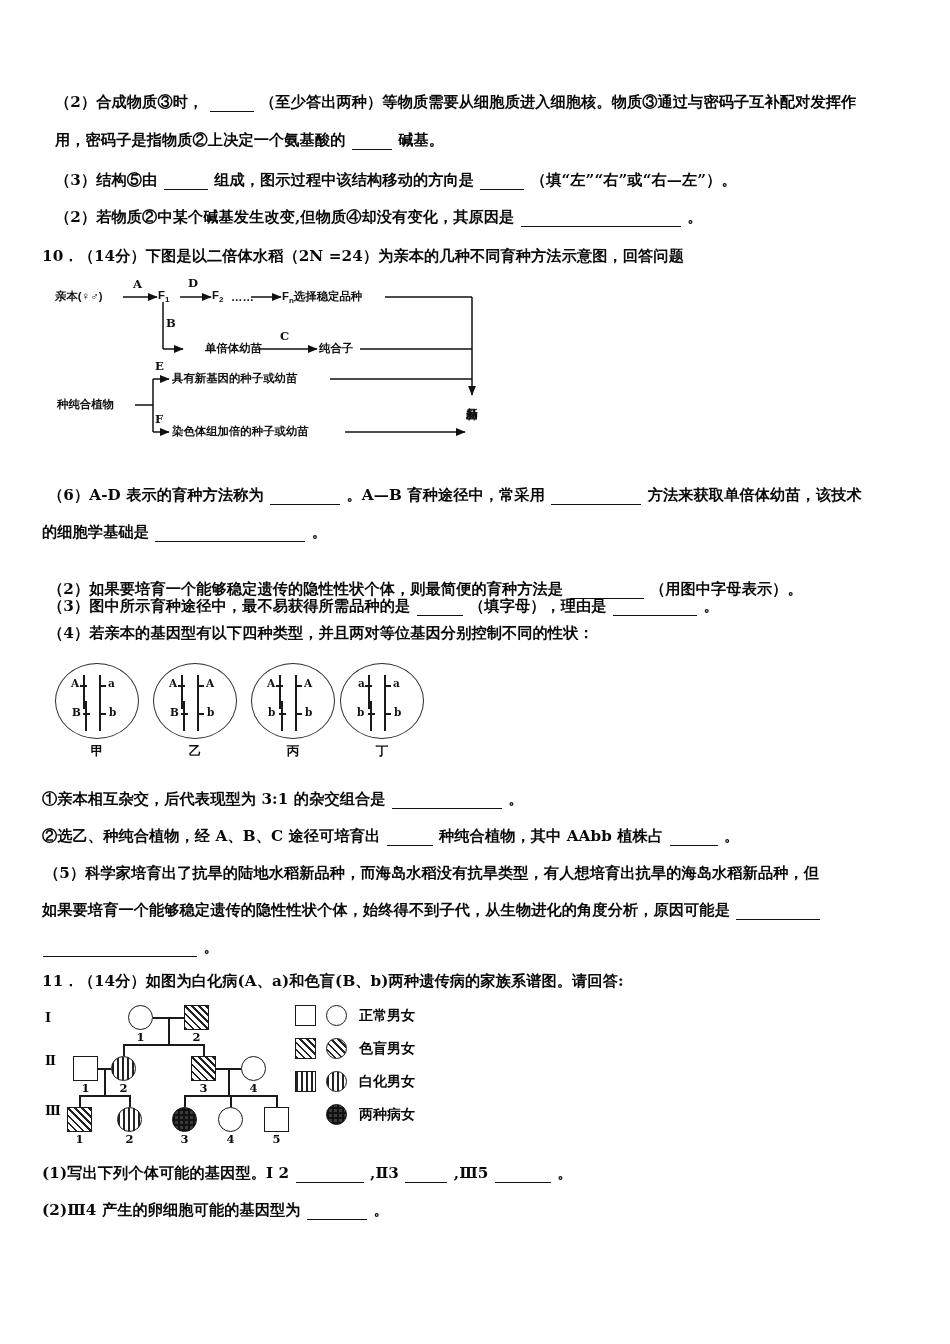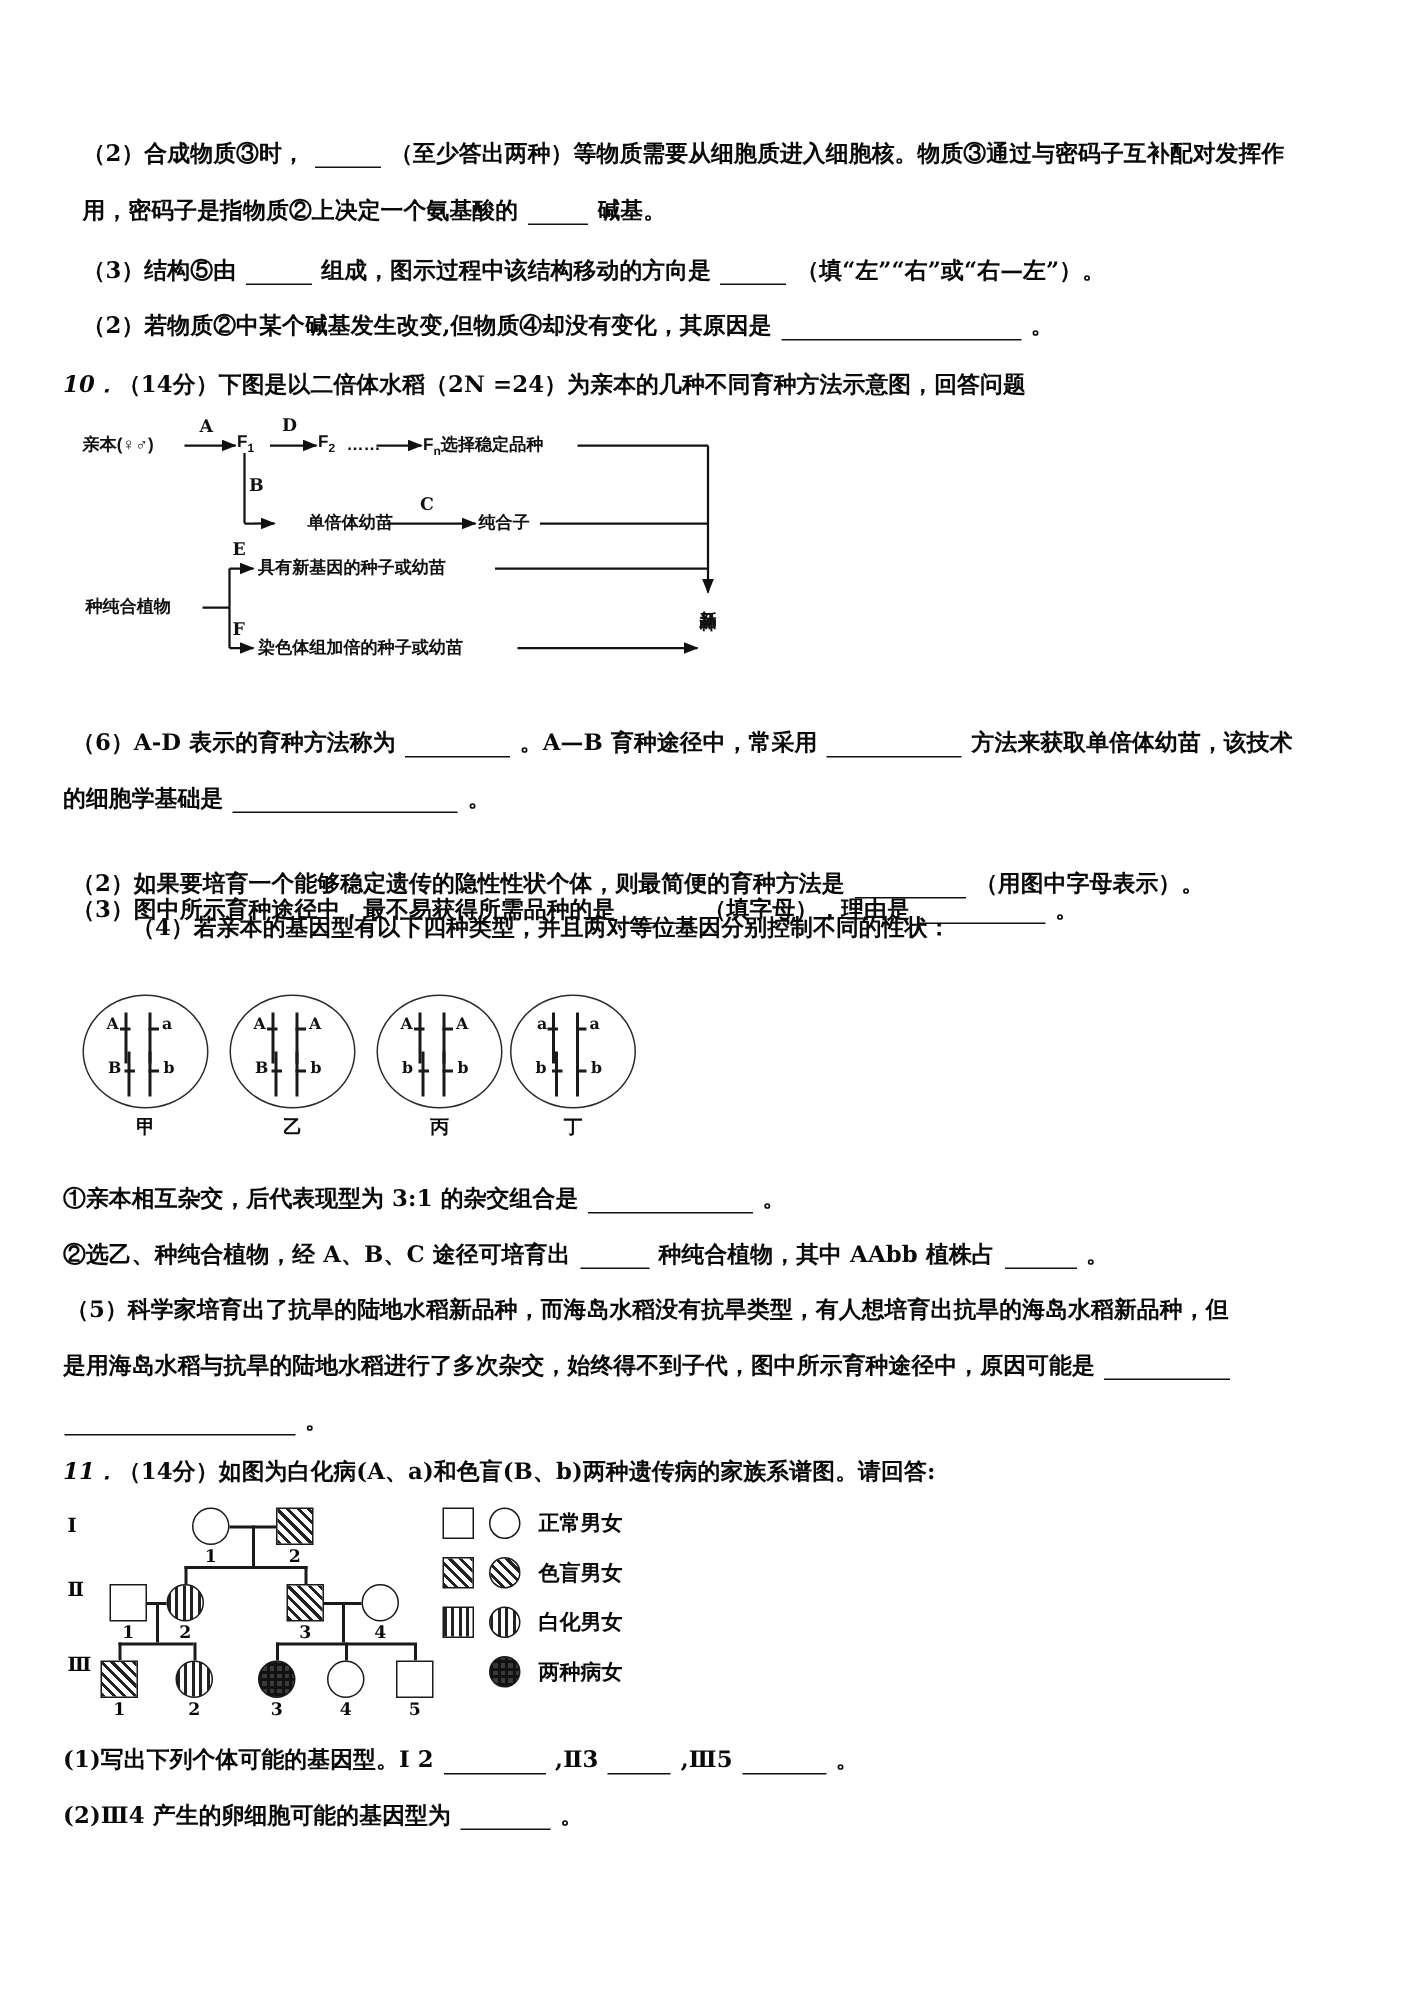--- a/index.html
+++ b/index.html
@@ -29,21 +29,21 @@
     white-space: nowrap;
     font-weight: 600;
   }
   .blank {
     display: inline-block;
     border-bottom: 1.4px solid #111;
     vertical-align: bottom;
     height: 14px;
     margin: 0 1px;
   }
-  .q-num { font-family: "DejaVu Serif", "Liberation Serif", serif; font-style: italic; }
+  .q-num { font-family: "DejaVu Serif", "Liberation Serif", serif; }
 
   
   #breeding-diagram {
     position: absolute;
     left: 55px;
     top: 275px;
     width: 460px;
     height: 185px;
   }
   #breeding-diagram .dtext {
@@ -319,21 +319,21 @@
   </div>
 
   <div class="ln" style="left:48px; top:596px;">
     <span>（3）图中所示育种途径中，最不易获得所需品种的是</span>
     <span class="blank" style="width:46px;"></span>
     <span>（填字母），理由是</span>
     <span class="blank" style="width:84px;"></span>
     <span>。</span>
   </div>
 
-  <div class="ln" style="left:48px; top:608px;margin-left:40px;">
+  <div class="ln" style="left:48px; top:623px;">
     <span>（4）若亲本的基因型有以下四种类型，并且两对等位基因分别控制不同的性状：</span>
   </div>
 
   <div id="chromosome-cells">
 
     <div class="cell-wrap" style="left:0px;">
       <div class="cell-oval"></div>
       <div class="chromo" style="left:28px; top:12px; height:34px;"></div>
       <div class="cen" style="left:25px; top:22px;"></div>
       <div class="chromo" style="left:44px; top:12px; height:34px;"></div>
@@ -412,21 +412,21 @@
     <span class="blank" style="width:46px;"></span>
     <span>种纯合植物，其中 AAbb 植株占</span>
     <span class="blank" style="width:48px;"></span>
     <span>。</span>
   </div>
 
   <div class="ln" style="left:44px; top:863px;">
     <span>（5）科学家培育出了抗旱的陆地水稻新品种，而海岛水稻没有抗旱类型，有人想培育出抗旱的海岛水稻新品种，但</span>
   </div>
   <div class="ln" style="left:42px; top:900px;">
-    <span>是用海岛水稻与抗旱的陆地水稻进行了多次杂交，始终得不到子代，图中所示育种途径中，原因可能是</span>
+    <span>如果要培育一个能够稳定遗传的隐性性状个体，始终得不到子代，从生物进化的角度分析，原因可能是</span>
     <span class="blank" style="width:84px;"></span>
   </div>
   <div class="ln" style="left:42px; top:937px;">
     <span class="blank" style="width:154px;"></span>
     <span>。</span>
   </div>
 
   <div class="ln" style="left:42px; top:971px;">
     <span class="q-num">11．</span><span>（14分）</span><span>如图为白化病(A、a)和色盲(B、b)两种遗传病的家族系谱图。请回答:</span>
   </div>

